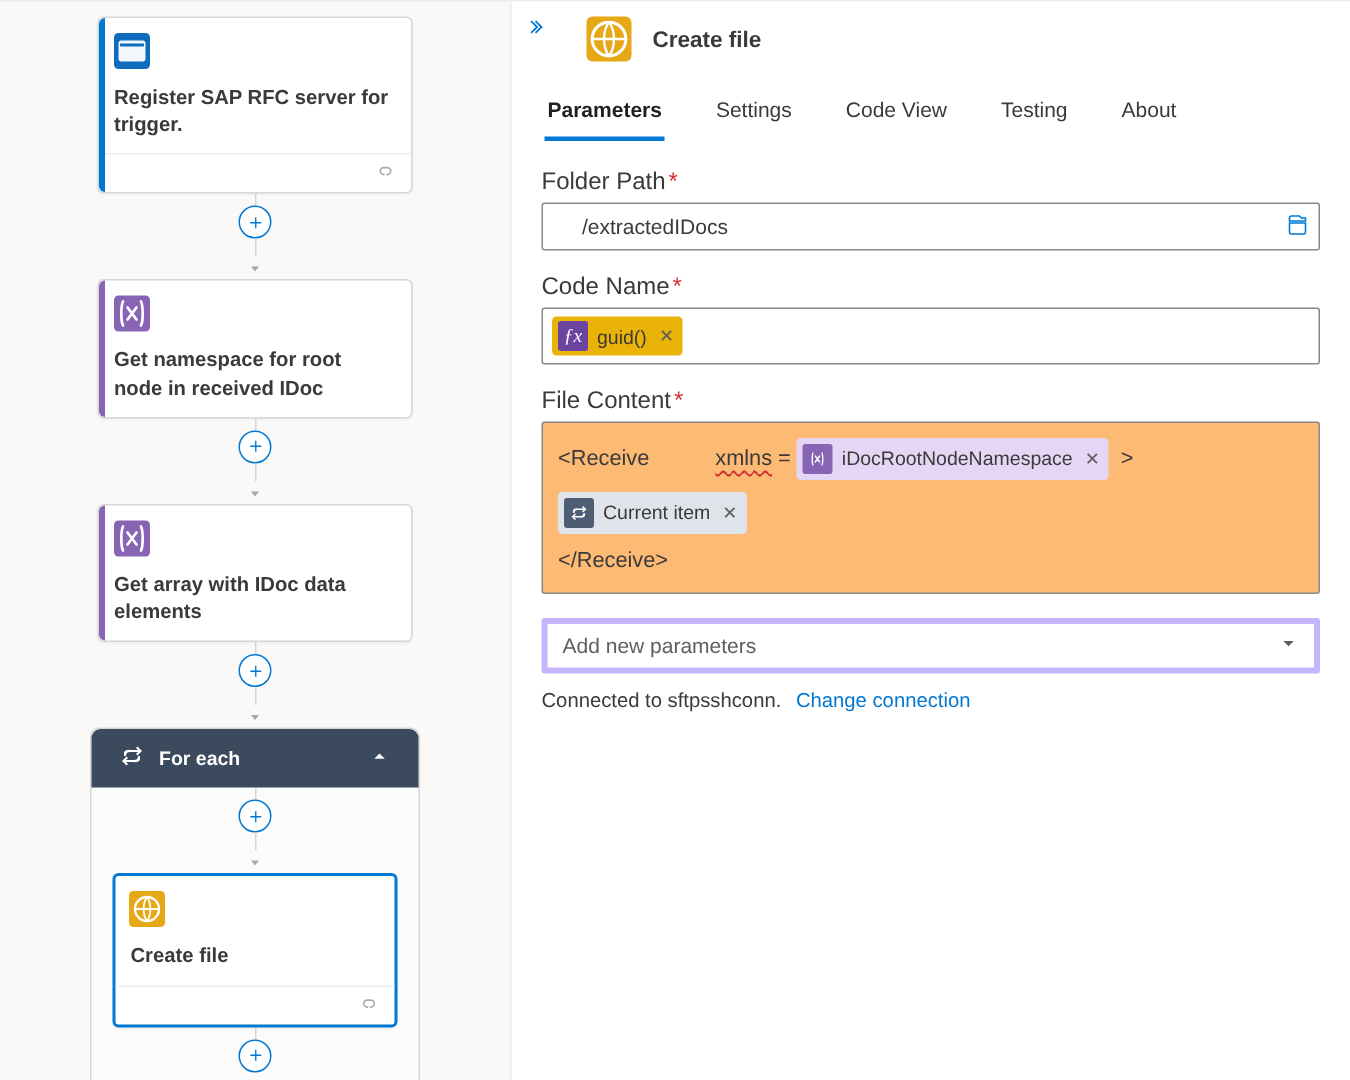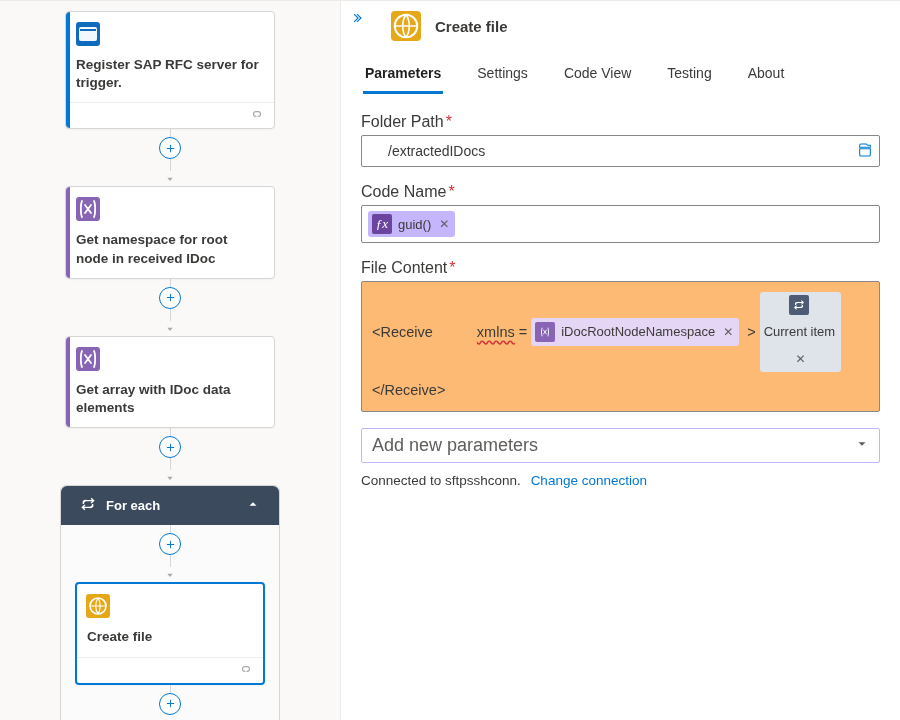--- a/index.html
+++ b/index.html
@@ -164,39 +164,39 @@
   display:inline-flex; align-items:center; gap:6px;
   border-radius:3px; padding:3px 6px 3px 4px; font-size:13px;
   margin: 2px 4px 2px 0;
 }
 .chip .ib{
   width:20px;height:20px;border-radius:2px;color:#fff;
   display:flex;align-items:center;justify-content:center;
 }
 .chip .ib svg{width:12px;height:12px;}
 .chip .x{ color:#605e5c; font-size:12px; margin-left:2px; }
-.chip.fx{ background:#c4b5fd; }
+.chip.fx{ background:#eab308; }
 .chip.fx .ib{ background:var(--purple-dark); font-style:italic; font-family:Georgia,serif;}
 .chip.var{ background:var(--purple-tag-bg); }
 .chip.var .ib{ background:var(--purple); }
-.chip.loop{ background:#dfe3ea;flex-direction:column; }
+.chip.loop{ background:#dfe3ea; }
 .chip.loop .ib{ background:var(--loop-tag-bg); }
 
 .content-box{
   border:1px solid #8a8886; border-radius:2px; background:#fdba74;
   padding:8px 10px; font-size:14.5px;
   display:flex;flex-wrap:wrap;align-items:center;gap:4px;
   line-height: 1.7;
 }
 .content-box .code{ font-family:inherit; }
 .xmlns{ text-decoration: underline wavy var(--red); text-underline-offset:3px;margin-left:40px; }
 
 .addparam{
   display:flex;justify-content:space-between;align-items:center;
-  border:1px solid #c4b5fd;border-radius:2px;padding:6px 10px;font-size:18px;
+  border:4px solid #c4b5fd;border-radius:2px;padding:6px 10px;font-size:14px;
   color:#605e5c;margin-top:4px;margin-bottom:10px;cursor:pointer;
 }
 .addparam .chev{ color:#605e5c; }
 .connline{
   font-size:13.5px;
 }
 .connline .link{ color:var(--blue); margin-left:6px; cursor:pointer; }
 
 
 .svg-fill{fill:currentColor}

